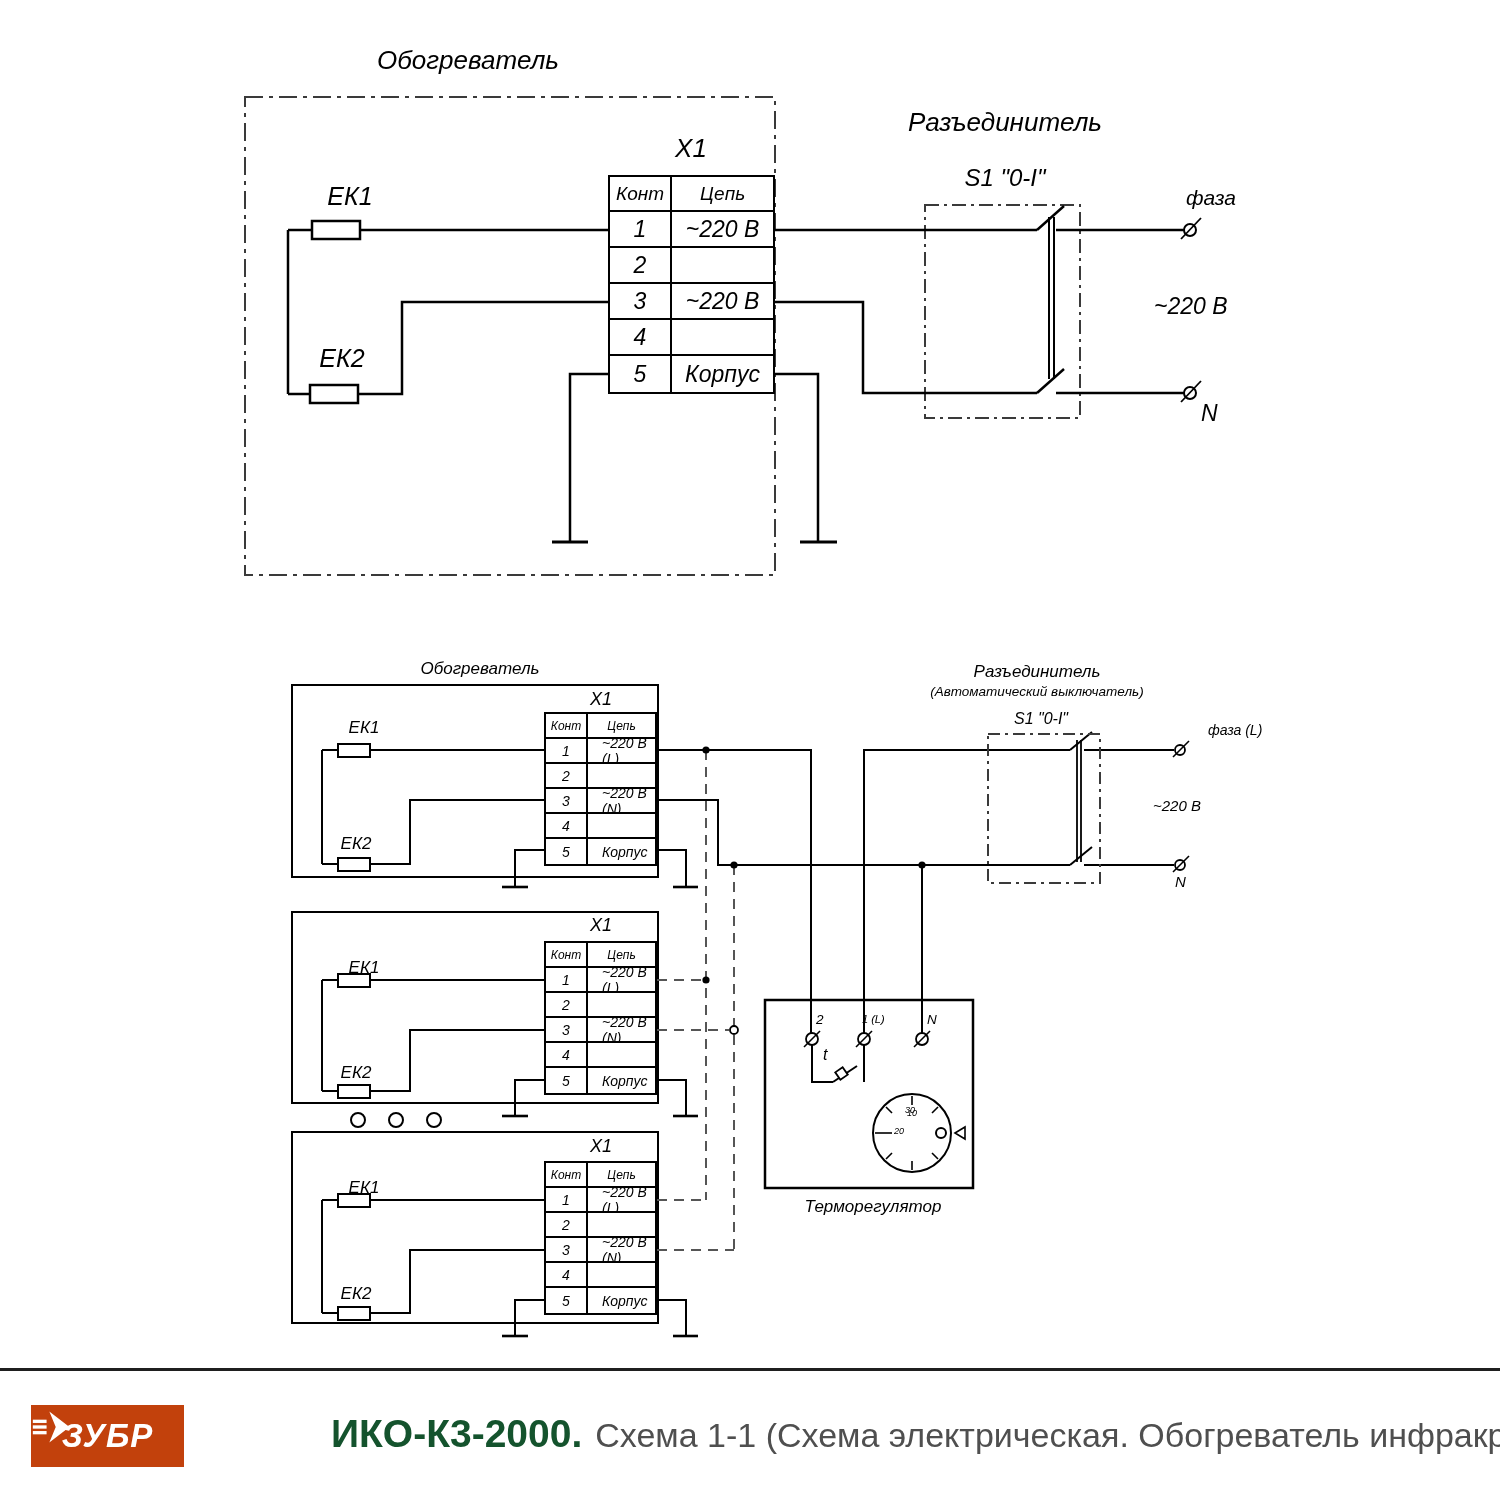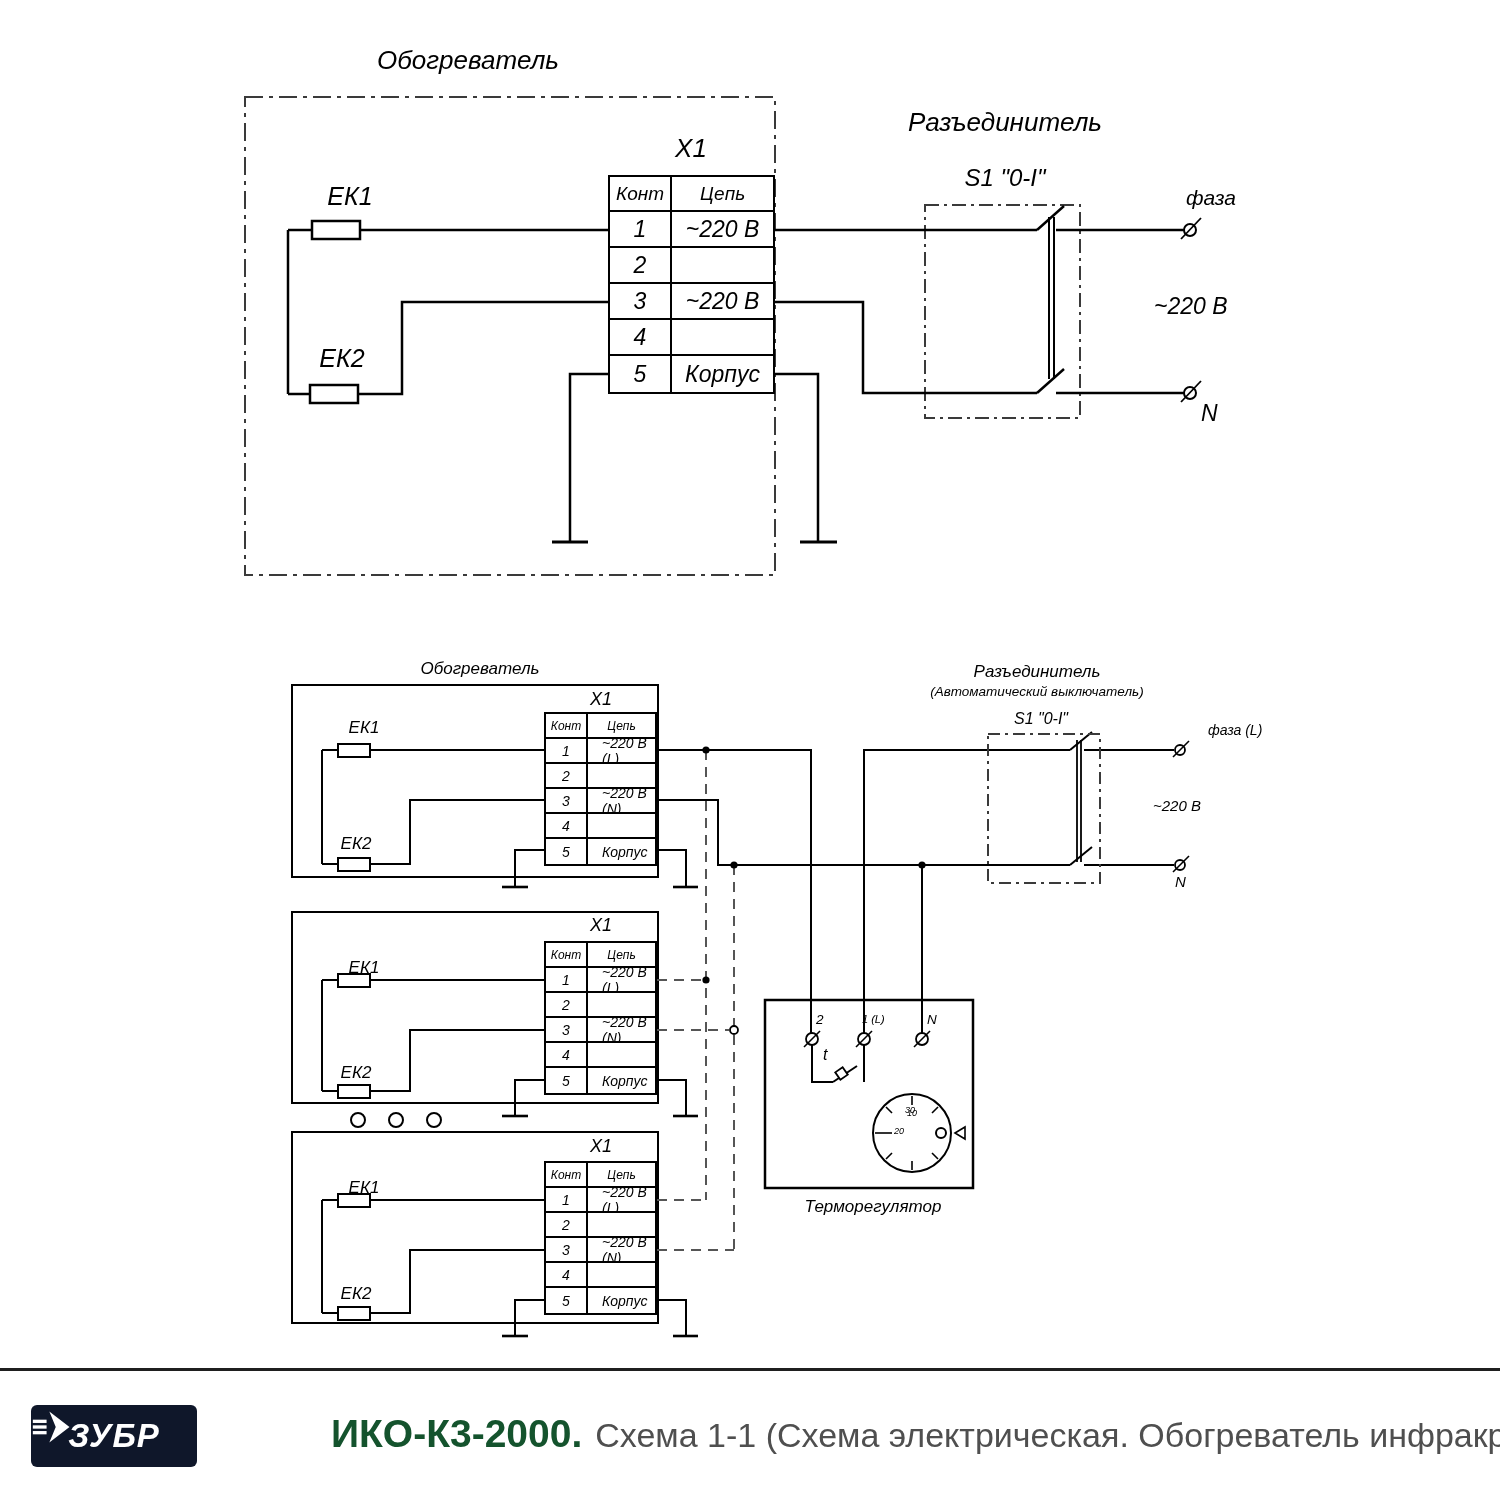--- a/index.html
+++ b/index.html
@@ -16,22 +16,22 @@
   .tbl .c:nth-last-child(-n+2){border-bottom:none;}
   .tbl-top{left:608px;top:175px;grid-template-columns:62px 101px;
            grid-template-rows:35px repeat(5,36px);font-size:23px;}
   .tbl-top .h{font-size:19px;}
   .tbl-bot{left:544px;grid-template-columns:42px 67px;
            grid-template-rows:25px repeat(5,25px);font-size:14px;}
   .tbl-bot .h{font-size:12px;}
   .tbl-bot .v{justify-content:flex-start;padding-left:14px;}
   .t1{top:712px;} .t2{top:941px;} .t3{top:1161px;}
   
-  .logo{position:absolute;left:31px;top:1405px;width:166px;height:62px;background:#0f172a;
-        display:flex;align-items:center;justify-content:center;gap:4px;border-radius:6px;}
+  .logo{position:absolute;left:31px;top:1405px;width:153px;height:62px;background:#c2410c;
+        display:flex;align-items:center;justify-content:center;gap:4px;}
   .logo-text{color:#fff;font-weight:bold;font-style:italic;font-size:33px;letter-spacing:1px;
              font-family:"Liberation Sans",sans-serif;}
   .caption-row{position:absolute;left:287px;top:1412px;display:flex;align-items:baseline;gap:13px;
                white-space:nowrap;}
   .model{font-size:39px;font-weight:bold;color:#14532d;margin-left:44px;}
   .caption{font-size:34px;color:#4f4f4f;}
 </style>
 </head>
 <body>
 

